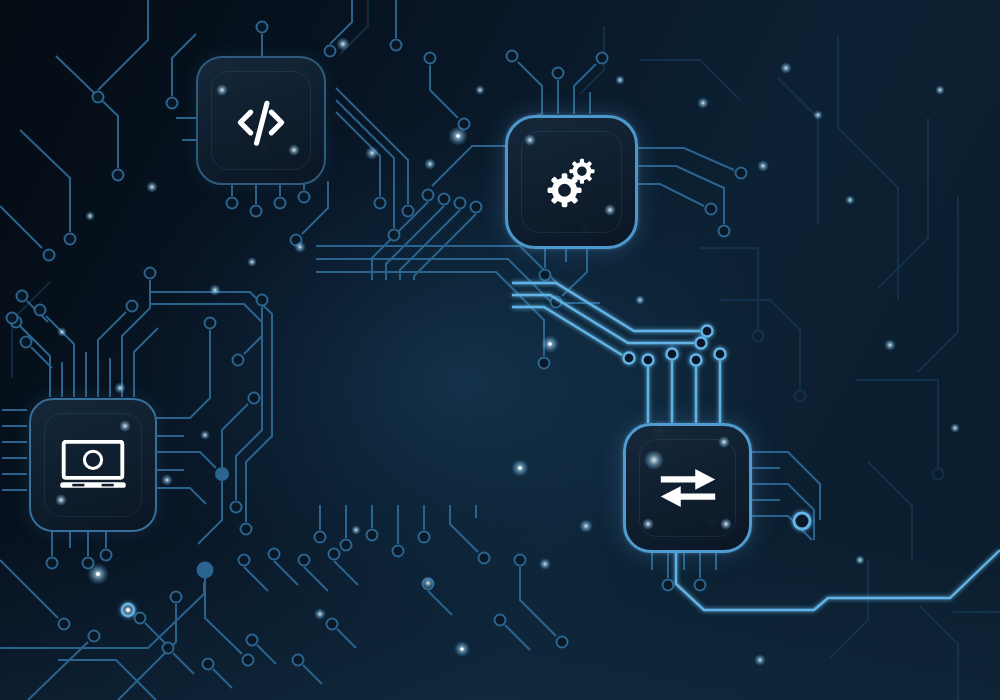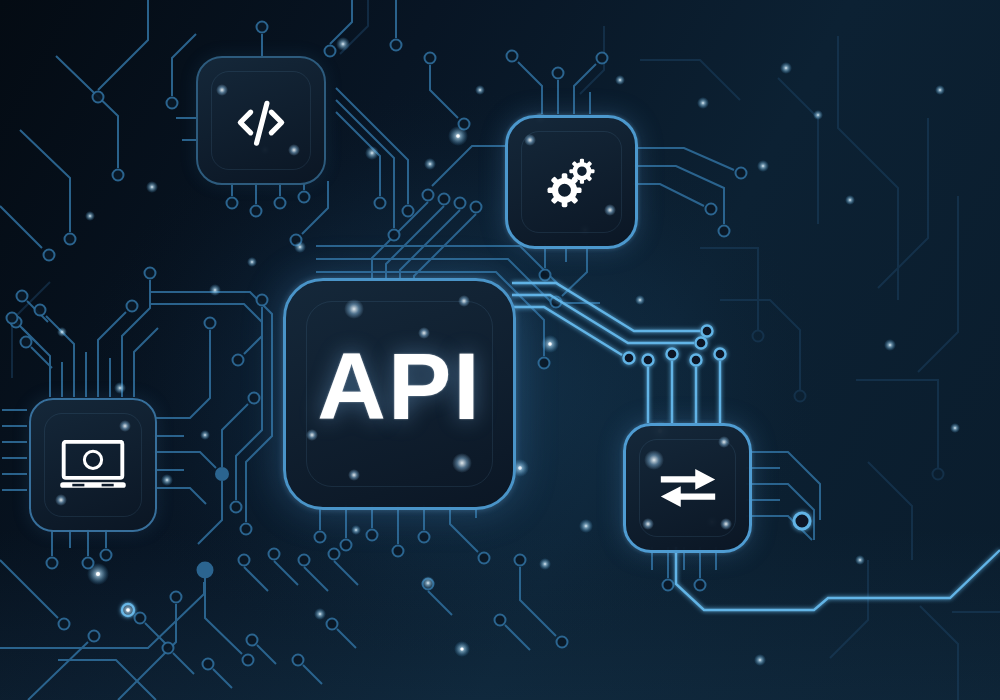--- a/index.html
+++ b/index.html
@@ -389,29 +389,20 @@
             <rect x="-3.4" y="-20.5" width="6.8" height="9" rx="2" transform="rotate(270)"></rect>
               <rect x="-3.4" y="-20.5" width="6.8" height="9" rx="2" transform="rotate(315)"></rect>
           </g>
         </g>
       </g>
     </svg>
     <span class="speck" style="left:16px;top:16px;"></span>
     <span class="speck" style="left:96px;top:86px;"></span>
   </div>
 
-  <div class="node node-api">
-    <div class="api-label">API</div>
-    <span class="speck big" style="left:58px;top:18px;"></span>
-    <span class="speck" style="left:172px;top:14px;"></span>
-    <span class="speck" style="left:132px;top:46px;"></span>
-    <span class="speck" style="left:20px;top:148px;"></span>
-    <span class="speck big" style="left:166px;top:172px;"></span>
-    <span class="speck" style="left:62px;top:188px;"></span>
-  </div>
 
   <div class="node node-laptop">
     <svg class="icon" width="66" height="50" viewBox="0 0 76 58">
       <rect x="4" y="2" width="68" height="42" rx="2.5" fill="none" stroke="#ffffff" stroke-width="4.5"></rect>
       <circle cx="38" cy="23" r="10" fill="none" stroke="#ffffff" stroke-width="3.5"></circle>
       <rect x="0" y="49" width="76" height="6.5" rx="3" fill="#ffffff"></rect>
       <rect x="14" y="50.8" width="14" height="3" fill="#0c1a2a"></rect>
       <rect x="48" y="50.8" width="14" height="3" fill="#0c1a2a"></rect>
     </svg>
     <span class="speck" style="left:88px;top:20px;"></span>

